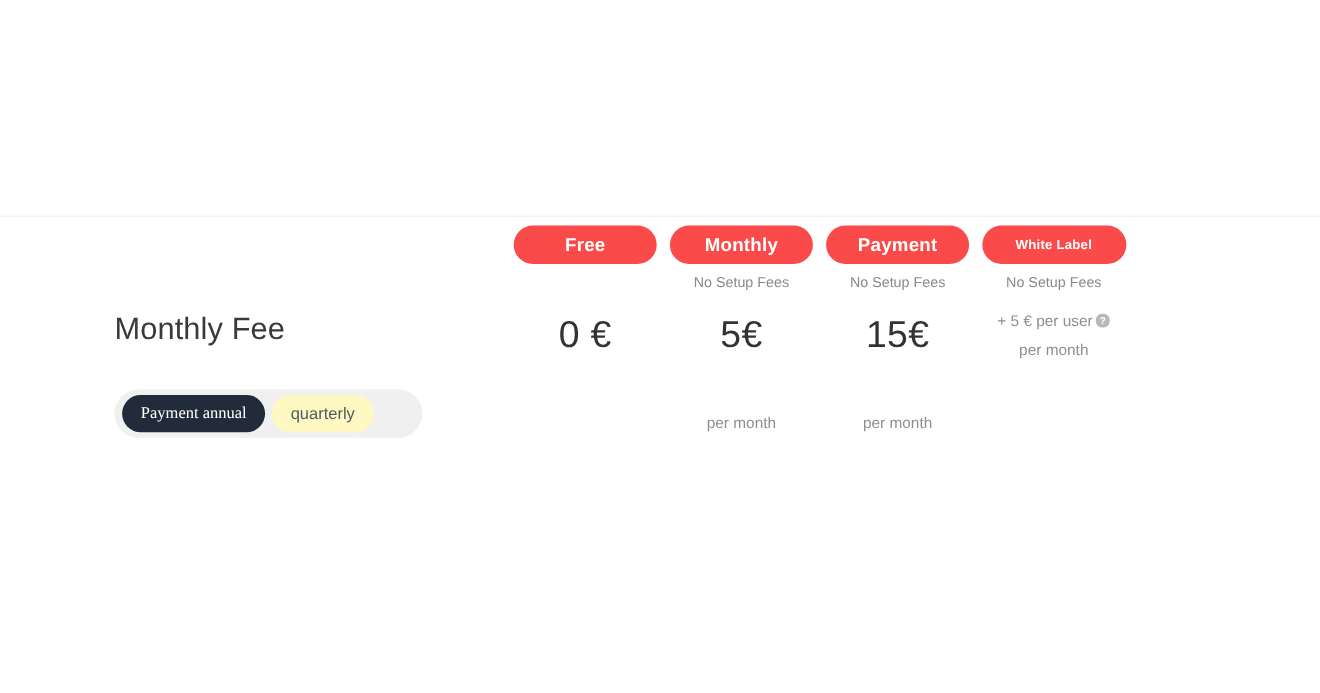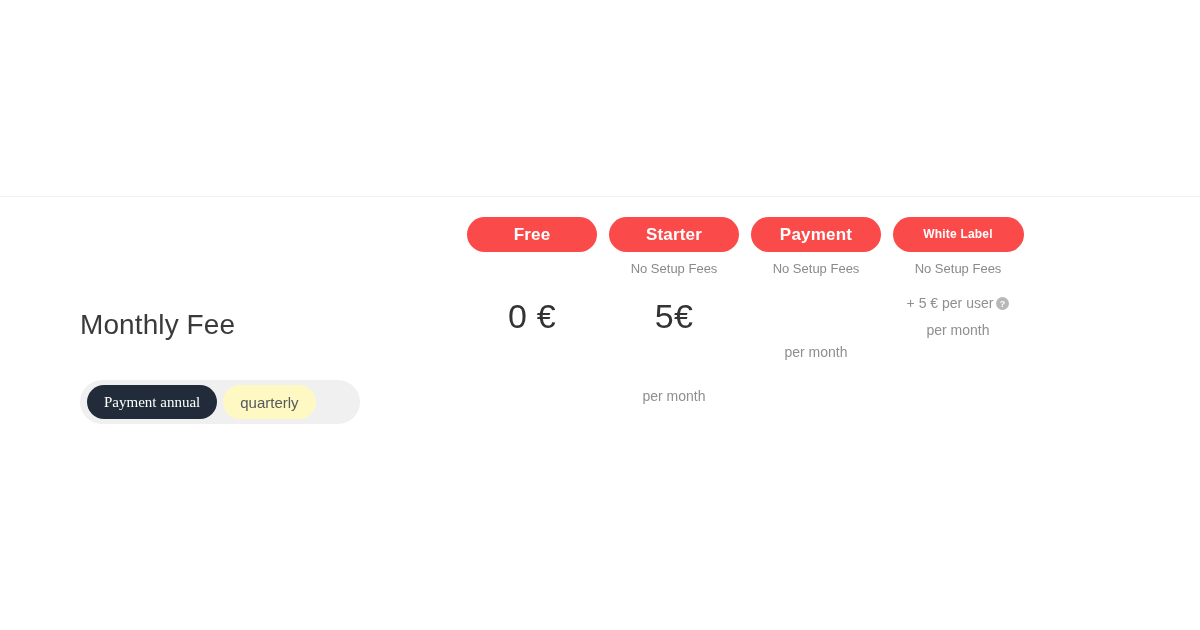--- a/index.html
+++ b/index.html
@@ -41,34 +41,33 @@
 
   .row {
     display: flex;
     align-items: flex-start;
   }
 
   .label-col {
     width: 461px;
     flex: 0 0 461px;
     box-sizing: border-box;
-    padding-left: 80px;
-    margin-top: 14px;
+    padding-left: 104px;
   }
 
   .plan-col {
     width: 142px;
     flex: 0 0 142px;
     text-align: center;
     box-sizing: border-box;
   }
 
   
   .header-row {
-    padding-top: 21px;
+    padding-top: 9px;
   }
 
   .plan-badge {
     display: inline-block;
     box-sizing: border-box;
     width: 130px;
     height: 35px;
     line-height: 35px;
     border-radius: 18px;
     background: #fb4a4a;
@@ -194,21 +193,21 @@
     <div class="row header-row">
 
       <div class="label-col"></div>
 
       <div class="plan-col">
         <div class="plan-badge">Free</div>
         <div class="setup-note empty"></div>
       </div>
 
       <div class="plan-col">
-        <div class="plan-badge">Starter</div>
+        <div class="plan-badge">Monthly</div>
         <div class="setup-note">No Setup Fees</div>
       </div>
 
       <div class="plan-col">
         <div class="plan-badge">Payment</div>
         <div class="setup-note">No Setup Fees</div>
       </div>
 
       <div class="plan-col">
         <div class="plan-badge wide">White Label</div>
@@ -234,20 +233,21 @@
         <div class="price">0 €</div>
         <div class="period empty no-peruser"></div>
       </div>
 
       <div class="plan-col">
         <div class="price">5€</div>
         <div class="period no-peruser">per month</div>
       </div>
 
       <div class="plan-col">
+        <div class="price">15€</div>
         <div class="period no-peruser">per month</div>
       </div>
 
       <div class="plan-col">
         <div class="per-user"><span>+ 5 € per user</span><span class="help-icon"><svg width="13" height="13" viewBox="0 0 13 13">
                 <circle cx="6.5" cy="6.5" r="6.5" fill="#b8b8b8"></circle>
                 <text x="6.5" y="9.7" text-anchor="middle" font-family="Liberation Sans, sans-serif" font-size="9" font-weight="bold" fill="#ffffff">?</text>
               </svg></span></div>
         <div class="period">per month</div>
       </div>

